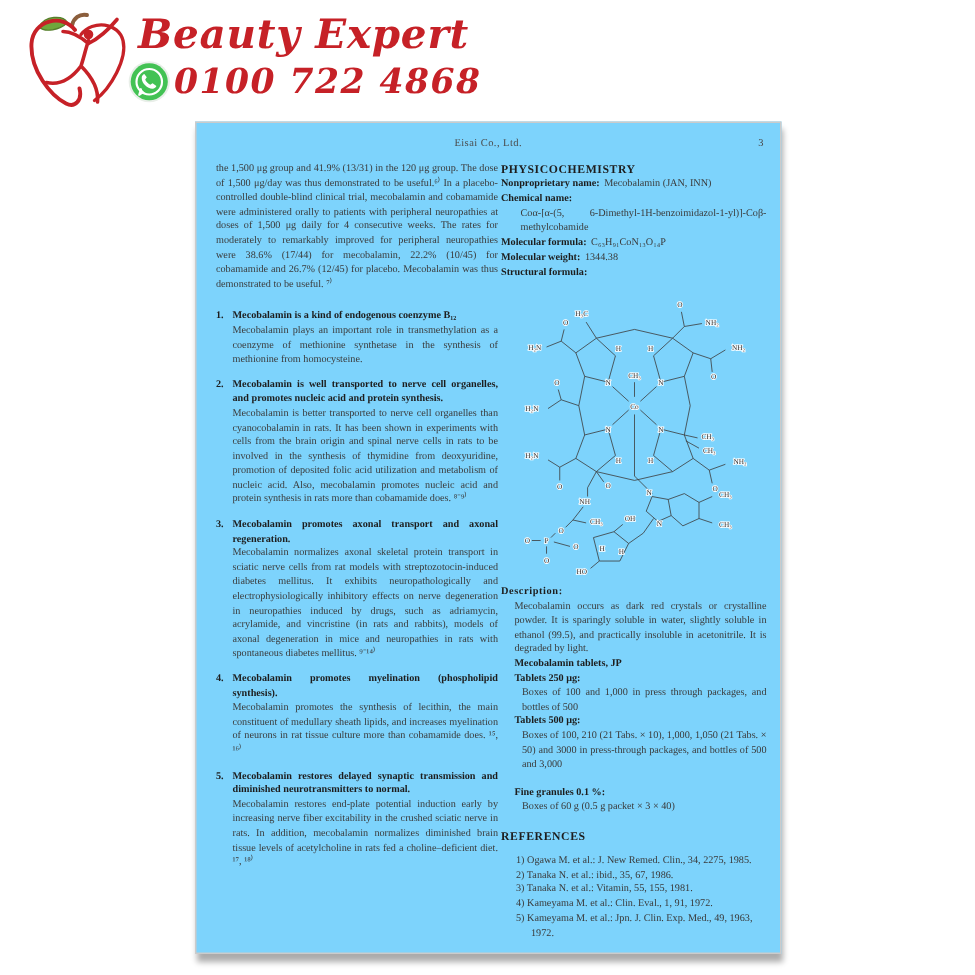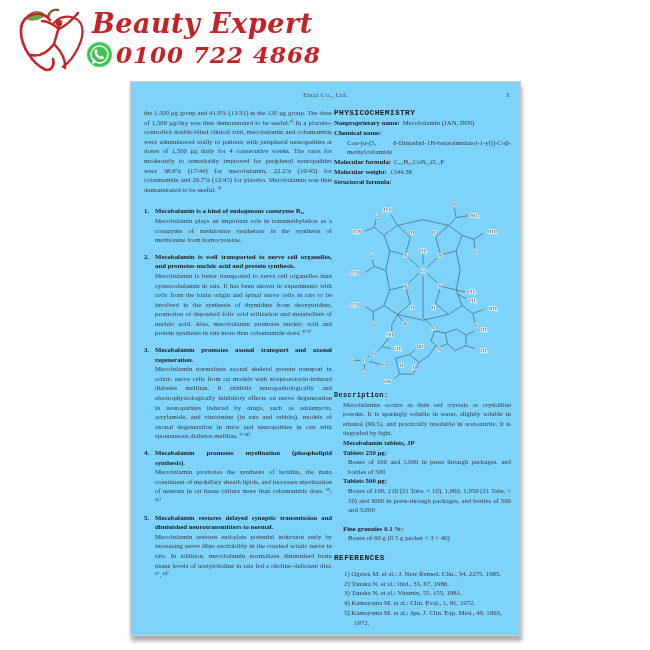--- a/index.html
+++ b/index.html
@@ -34,21 +34,21 @@
     position:absolute;left:0;right:0;top:9px;text-align:center;
     font-size:7px;color:#4a4a4a;letter-spacing:.3px;
   }
   .doc-page-number{position:absolute;right:11px;top:9px;font-size:7px;color:#4a4a4a;}
 
   .col-left{position:absolute;left:13px;top:26px;width:188px;}
   .col-right{position:absolute;left:203px;top:26px;width:177px;}
 
   .jtext{text-align:justify;}
   .sec-heading{
-    font-size:7.8px;font-weight:bold;color:#1d1d1d;letter-spacing:.4px;line-height:10px;font-family:Liberation Mono, monospace;
+    font-size:7.8px;font-weight:bold;color:#1d1d1d;letter-spacing:.4px;line-height:10px;
   }
   .intro{margin-bottom:12px;}
   .pharm-heading{margin-bottom:3px;}
 
   .pharm-item{position:relative;padding-left:11px;margin-bottom:7px;}
   .item-num{position:absolute;left:0;top:0;font-weight:bold;color:#1d1d1d;}
   .item-title{font-weight:bold;color:#1d1d1d;text-align:justify;}
   .item-body{text-align:justify;}
 
   .phys-line{line-height:9.8px;}

